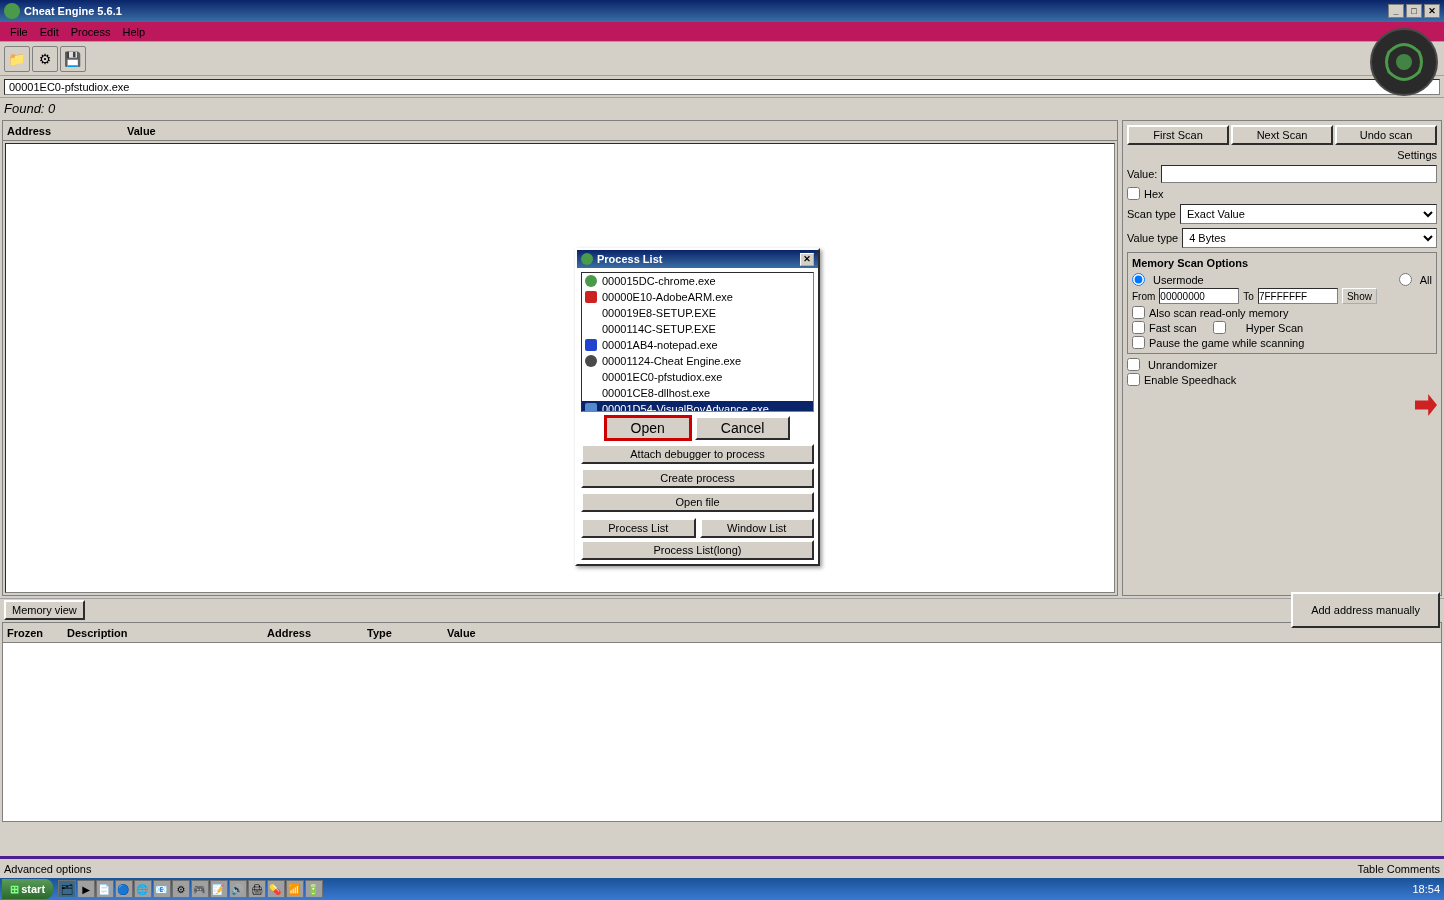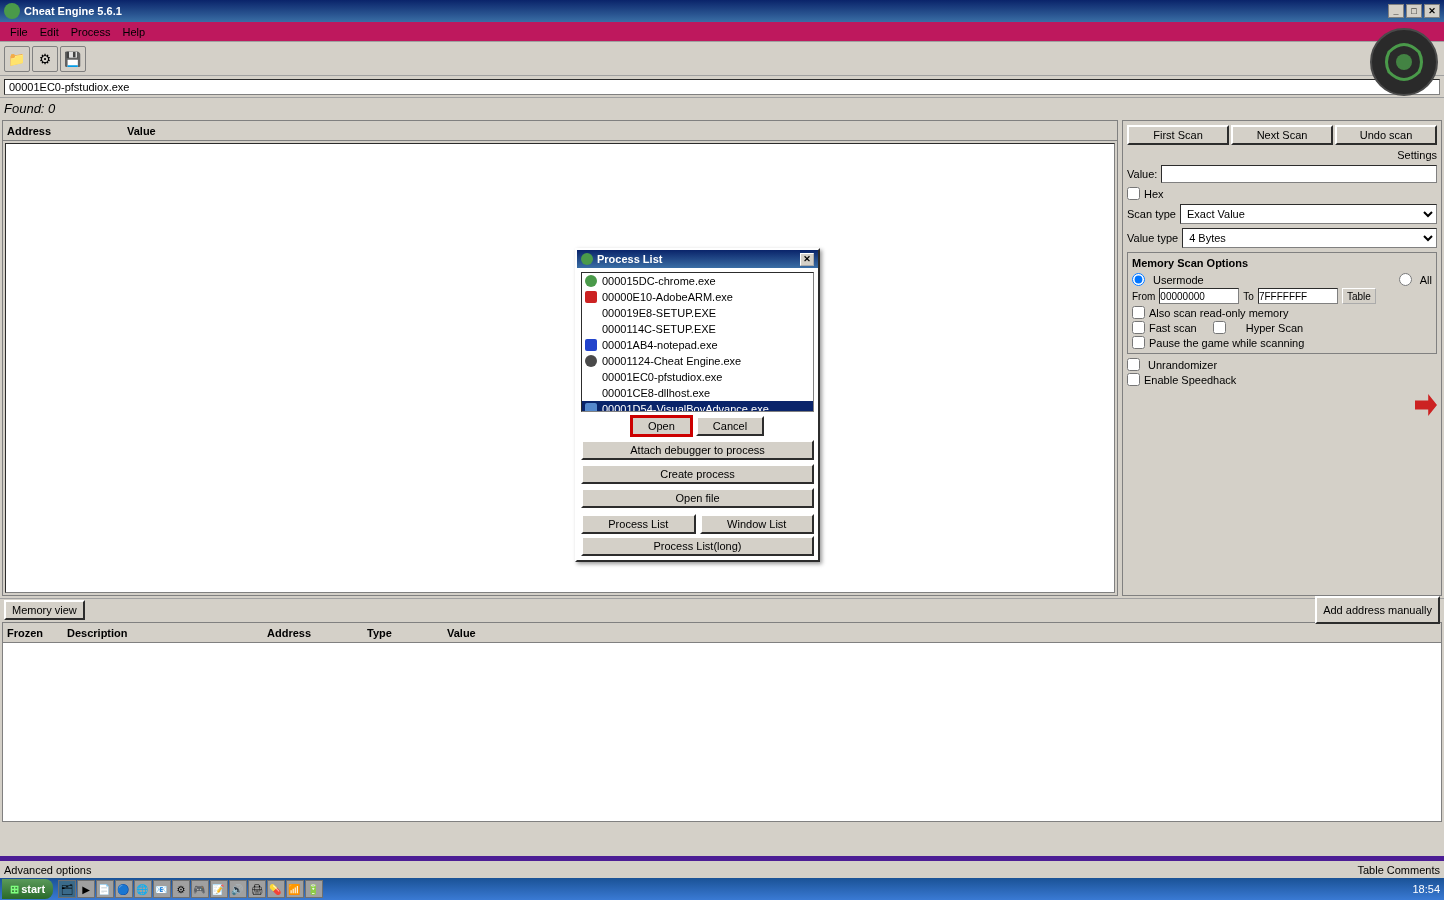--- a/index.html
+++ b/index.html
@@ -347,21 +347,21 @@
     }
 
     
     .advanced-bar {
       position: absolute;
       bottom: 22px;
       left: 0;
       height: 22px;
       right: 0;
       background: #d4d0c8;
-      border-top: 5px solid #4c1d95;
+      border-top: 3px solid #4c1d95;
       display: flex;
       align-items: center;
       justify-content: space-between;
       padding: 0 4px;
       font-size: 11px;
     }
     .dialog {
       pointer-events: all;
       position: absolute;
       left: 575px;
@@ -451,22 +451,22 @@
       background: #4a4a4a;
       border-radius: 50%;
     }
     .dialog-buttons-row {
       display: flex;
       gap: 4px;
       margin-bottom: 4px;
       justify-content: center;
     }
     .dialog-btn {
-      padding: 2px 15px;
-      font-size: 11px;
+      padding: 2px 24px;
+      font-size: 14px;
       background: #d4d0c8;
       border: 2px outset #ffffff;
       border-right-color: #808080;
       border-bottom-color: #808080;
       cursor: pointer;
     }
     .dialog-btn.open-btn {
       border: 2px solid #cc0000;
       outline: 1px solid #cc0000;
     }
@@ -623,21 +623,21 @@
         <div>
           <div class="radio-row">
             <input type="radio" name="memmode" checked="" style="">
             <span>Usermode</span>
           </div>
           <div class="from-to-row">
             <span class="from-to-label">From</span>
             <input class="from-to-input" type="text" value="00000000" style="">
             <span class="from-to-label">To</span>
             <input class="from-to-input" type="text" value="7FFFFFFF" style="">
-            <button class="show-btn">Table</button>
+            <button class="show-btn">Show</button>
           </div>
         </div>
         <div>
           <div class="radio-row">
             <input type="radio" name="memmode" style="">
             <span>All</span>
           </div>
         </div>
       </div>
 
@@ -675,21 +675,21 @@
     </div>
 
     <div style="display:flex; justify-content:flex-end; margin-top:4px;">
       <div style="width:22px;height:22px;background:#cc2222;clip-path:polygon(0 30%, 60% 30%, 60% 0%, 100% 50%, 60% 100%, 60% 70%, 0 70%);"></div>
     </div>
   </div>
 </div>
 
 <div style="position:relative; height:22px; background:#d4d0c8; border-top:1px solid #a0a0a0; display:flex; align-items:center; justify-content:space-between; padding: 0 4px;">
   <button class="btn" style="font-size:11px;height:20px;padding:0 6px;">Memory view</button>
-  <button class="btn" style="font-size:11px;height:28px;padding:0 6px;">Add address manually</button>
+  <button class="btn" style="font-size:11px;height:36px;padding:0 18px;">Add address manually</button>
 </div>
 
 <div style="flex:1; margin:2px; border:1px solid #808080; background:white; height:200px; overflow:auto;">
   <div class="bottom-col-header">
     <span class="bcol-frozen">Frozen</span>
     <span class="bcol-desc">Description</span>
     <span class="bcol-addr">Address</span>
     <span class="bcol-type">Type</span>
     <span class="bcol-value">Value</span>
   </div>

